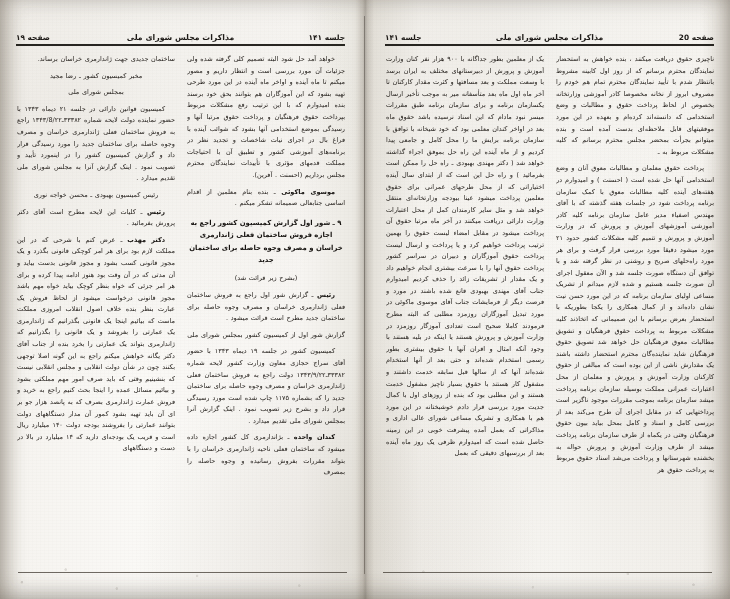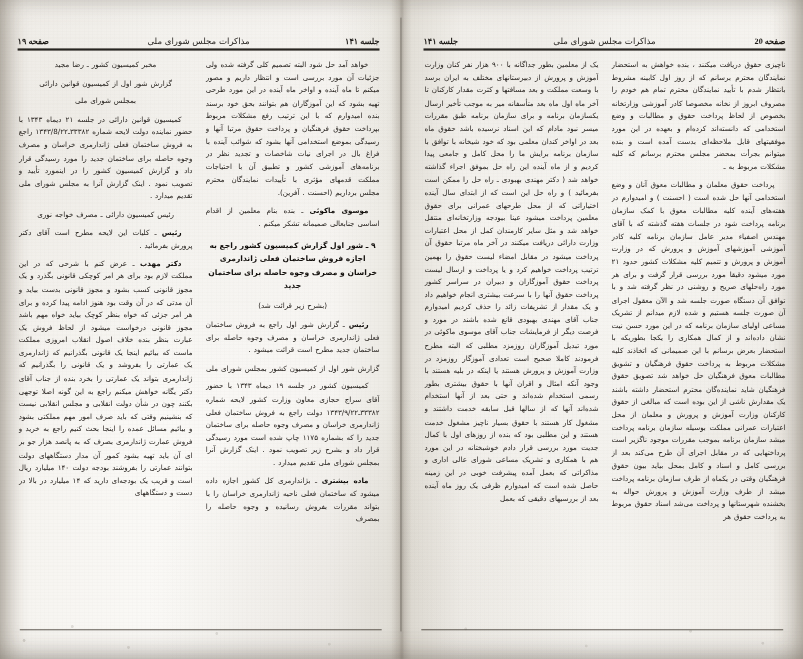--- a/index.html
+++ b/index.html
@@ -92,24 +92,24 @@
     font-size: 7.4px;
     font-weight: bold;
     color: #1d1a17;
     letter-spacing: .2px;
   }
   .runhead .rh-center {
     position: absolute;
     left: 0; right: 0;
     text-align: center;
     font-size: 7.8px;
-    font-weight: normal;
+    font-weight: bold;
     bottom: 0;
   }
-  .runhead .rh-side { position: relative; z-index: 2; font-family: Liberation Serif, serif; }
+  .runhead .rh-side { position: relative; z-index: 2; }
 
   .rule-top {
     height: 0;
     border-top: 2.1px solid #16130f;
     margin-top: 2px;
     opacity: .92;
   }
   .rule-bottom {
     position: absolute;
     left: 18px;
@@ -210,29 +210,29 @@
     <div class="cols">
 
       <div class="col">
         <p class="para indent">خواهد آمد حل شود البته تصمیم کلی گرفته شده ولی جزئیات آن مورد بررسی است و انتظار داریم و مصور میکنم تا ماه آینده و اواخر ماه آینده در این مورد طرحی تهیه بشود که این آموزگاران هم بتوانند بحق خود برسند بنده امیدوارم که با این ترتیب رفع مشکلات مربوط بپرداخت حقوق فرهنگیان و پرداخت حقوق مرتبا آنها و رسیدگی بموضع استخدامی آنها بشود که شوائب آینده با فراغ بال در اجرای نیات شاخصات و تجدید نظر در برنامه‌های آموزشی کشور و تطبیق آن با احتیاجات مملکت قدمهای مؤثری با تأییدات نمایندگان محترم مجلس برداریم (احسنت . آفرین).</p>
         <p class="para indent"><span class="speaker">موسوی ماکوئی</span><span> ـ بنده بنام معلمین از اقدام اساسی جنابعالی صمیمانه تشکر میکنم .</span></p>
         <h3 class="section-head">۹ ـ شور اول گزارش کمیسیون کشور راجع به اجازه فروش ساختمان فعلی ژاندارمری خراسان و مصرف وجوه حاصله برای ساختمان جدید</h3>
         <p class="para center">(بشرح زیر قرائت شد)</p>
         <p class="para indent"><span class="speaker">رئیس</span><span> ـ گزارش شور اول راجع به فروش ساختمان فعلی ژاندارمری خراسان و مصرف وجوه حاصله برای ساختمان جدید مطرح است قرائت میشود .</span></p>
         <p class="para center">گزارش شور اول از کمیسیون کشور بمجلس شورای ملی</p>
         <p class="para indent">کمیسیون کشور در جلسه ۱۹ دیماه ۱۳۴۳ با حضور آقای سراج حجازی معاون وزارت کشور لایحه شماره ۳۳۳۸۲ـ۱۳۴۳/۹/۲۲ دولت راجع به فروش ساختمان فعلی ژاندارمری خراسان و مصرف وجوه حاصله برای ساختمان جدید را که بشماره ۱۱۷۵ چاپ شده است مورد رسیدگی قرار داد و بشرح زیر تصویب نمود . اینک گزارش آنرا بمجلس شورای ملی تقدیم میدارد .</p>
-        <p class="para indent"><span class="speaker">ماده بیشتری</span><span> ـ بژاندارمری کل کشور اجازه داده میشود که ساختمان فعلی ناحیه ژاندارمری خراسان را با بتواند مقررات بفروش رسانیده و وجوه حاصله را بمصرف</span></p>
-      </div>
-
-      <div class="col">
+        <p class="para indent"><span class="speaker">کندان واحده</span><span> ـ بژاندارمری کل کشور اجازه داده میشود که ساختمان فعلی ناحیه ژاندارمری خراسان را با بتواند مقررات بفروش رسانیده و وجوه حاصله را بمصرف</span></p>
+      </div>
+
+      <div class="col">
+        <p class="para">ساختمان جدیدی جهت ژاندارمری خراسان برساند.</p>
         <p class="para center">مخبر کمیسیون کشور ـ رضا مجید</p>
-        <p class="para center">گزارش شور اول از کمیسیون قوانین دارائی</p>
         <p class="para center">بمجلس شورای ملی</p>
         <p class="para indent">کمیسیون قوانین دارائی در جلسه ۲۱ دیماه ۱۳۴۳ با حضور نماینده دولت لایحه شماره ۳۳۳۸۲ـ۱۳۴۳/8/۲۲ راجع به فروش ساختمان فعلی ژاندارمری خراسان و مصرف وجوه حاصله برای ساختمان جدید را مورد رسیدگی قرار داد و گزارش کمیسیون کشور را در اینمورد تأیید و تصویب نمود . اینک گزارش آنرا به مجلس شورای ملی تقدیم میدارد .</p>
-        <p class="para center">رئیس کمیسیون دارائی ـ مصرف خواجه نوری</p>
+        <p class="para center">رئیس کمیسیون بهبودی ـ محسن خواجه نوری</p>
         <p class="para indent"><span class="speaker">رئیس</span><span> ـ کلیات این لایحه مطرح است آقای دکتر پرورش بفرمائید .</span></p>
         <p class="para indent"><span class="speaker">دکتر مهذب</span><span> ـ عرض کنم با شرحی که در این مملکت لازم بود برای هر امر کوچکی قانونی بگذرد و یک مجوز قانونی کسب بشود و مجوز قانونی بدست بیاید و آن مدتی که در آن وقت بود هنوز ادامه پیدا کرده و برای هر امر جزئی که خواه بنظر کوچک بیاید خواه مهم باشد مجوز قانونی درخواست میشود از لحاظ فروش یک عبارت بنظر بنده خلاف اصول انقلاب امروزی مملکت ماست که بیائیم اینجا یک قانونی بگذرانیم که ژاندارمری یک عمارتی را بفروشد و یک قانونی را بگذرانیم که ژاندارمری بتواند یک عمارتی را بخرد بنده از جناب آقای دکتر یگانه خواهش میکنم راجع به این گونه اصلا توجهی بکنند چون در شأن دولت انقلابی و مجلس انقلابی نیست که بنشینیم وقتی که باید صرف امور مهم مملکتی بشود و بیائیم مسائل عمده را اینجا بحث کنیم راجع به خرید و فروش عمارت ژاندارمری بصرف که به پانصد هزار جو بر ای آن باید تهیه بشود کمور آن مدار دستگاههای دولت بتوانند عمارتی را بفروشند بودجه دولت ۱۴۰ میلیارد ریال است و قریب یک بودجه‌ای دارید که ۱۴ میلیارد در بالا در دست و دستگاههای</span></p>
       </div>
 
     </div>
 
     <div class="rule-bottom"></div>
   </div>
 
   <div class="page" id="page-right">

